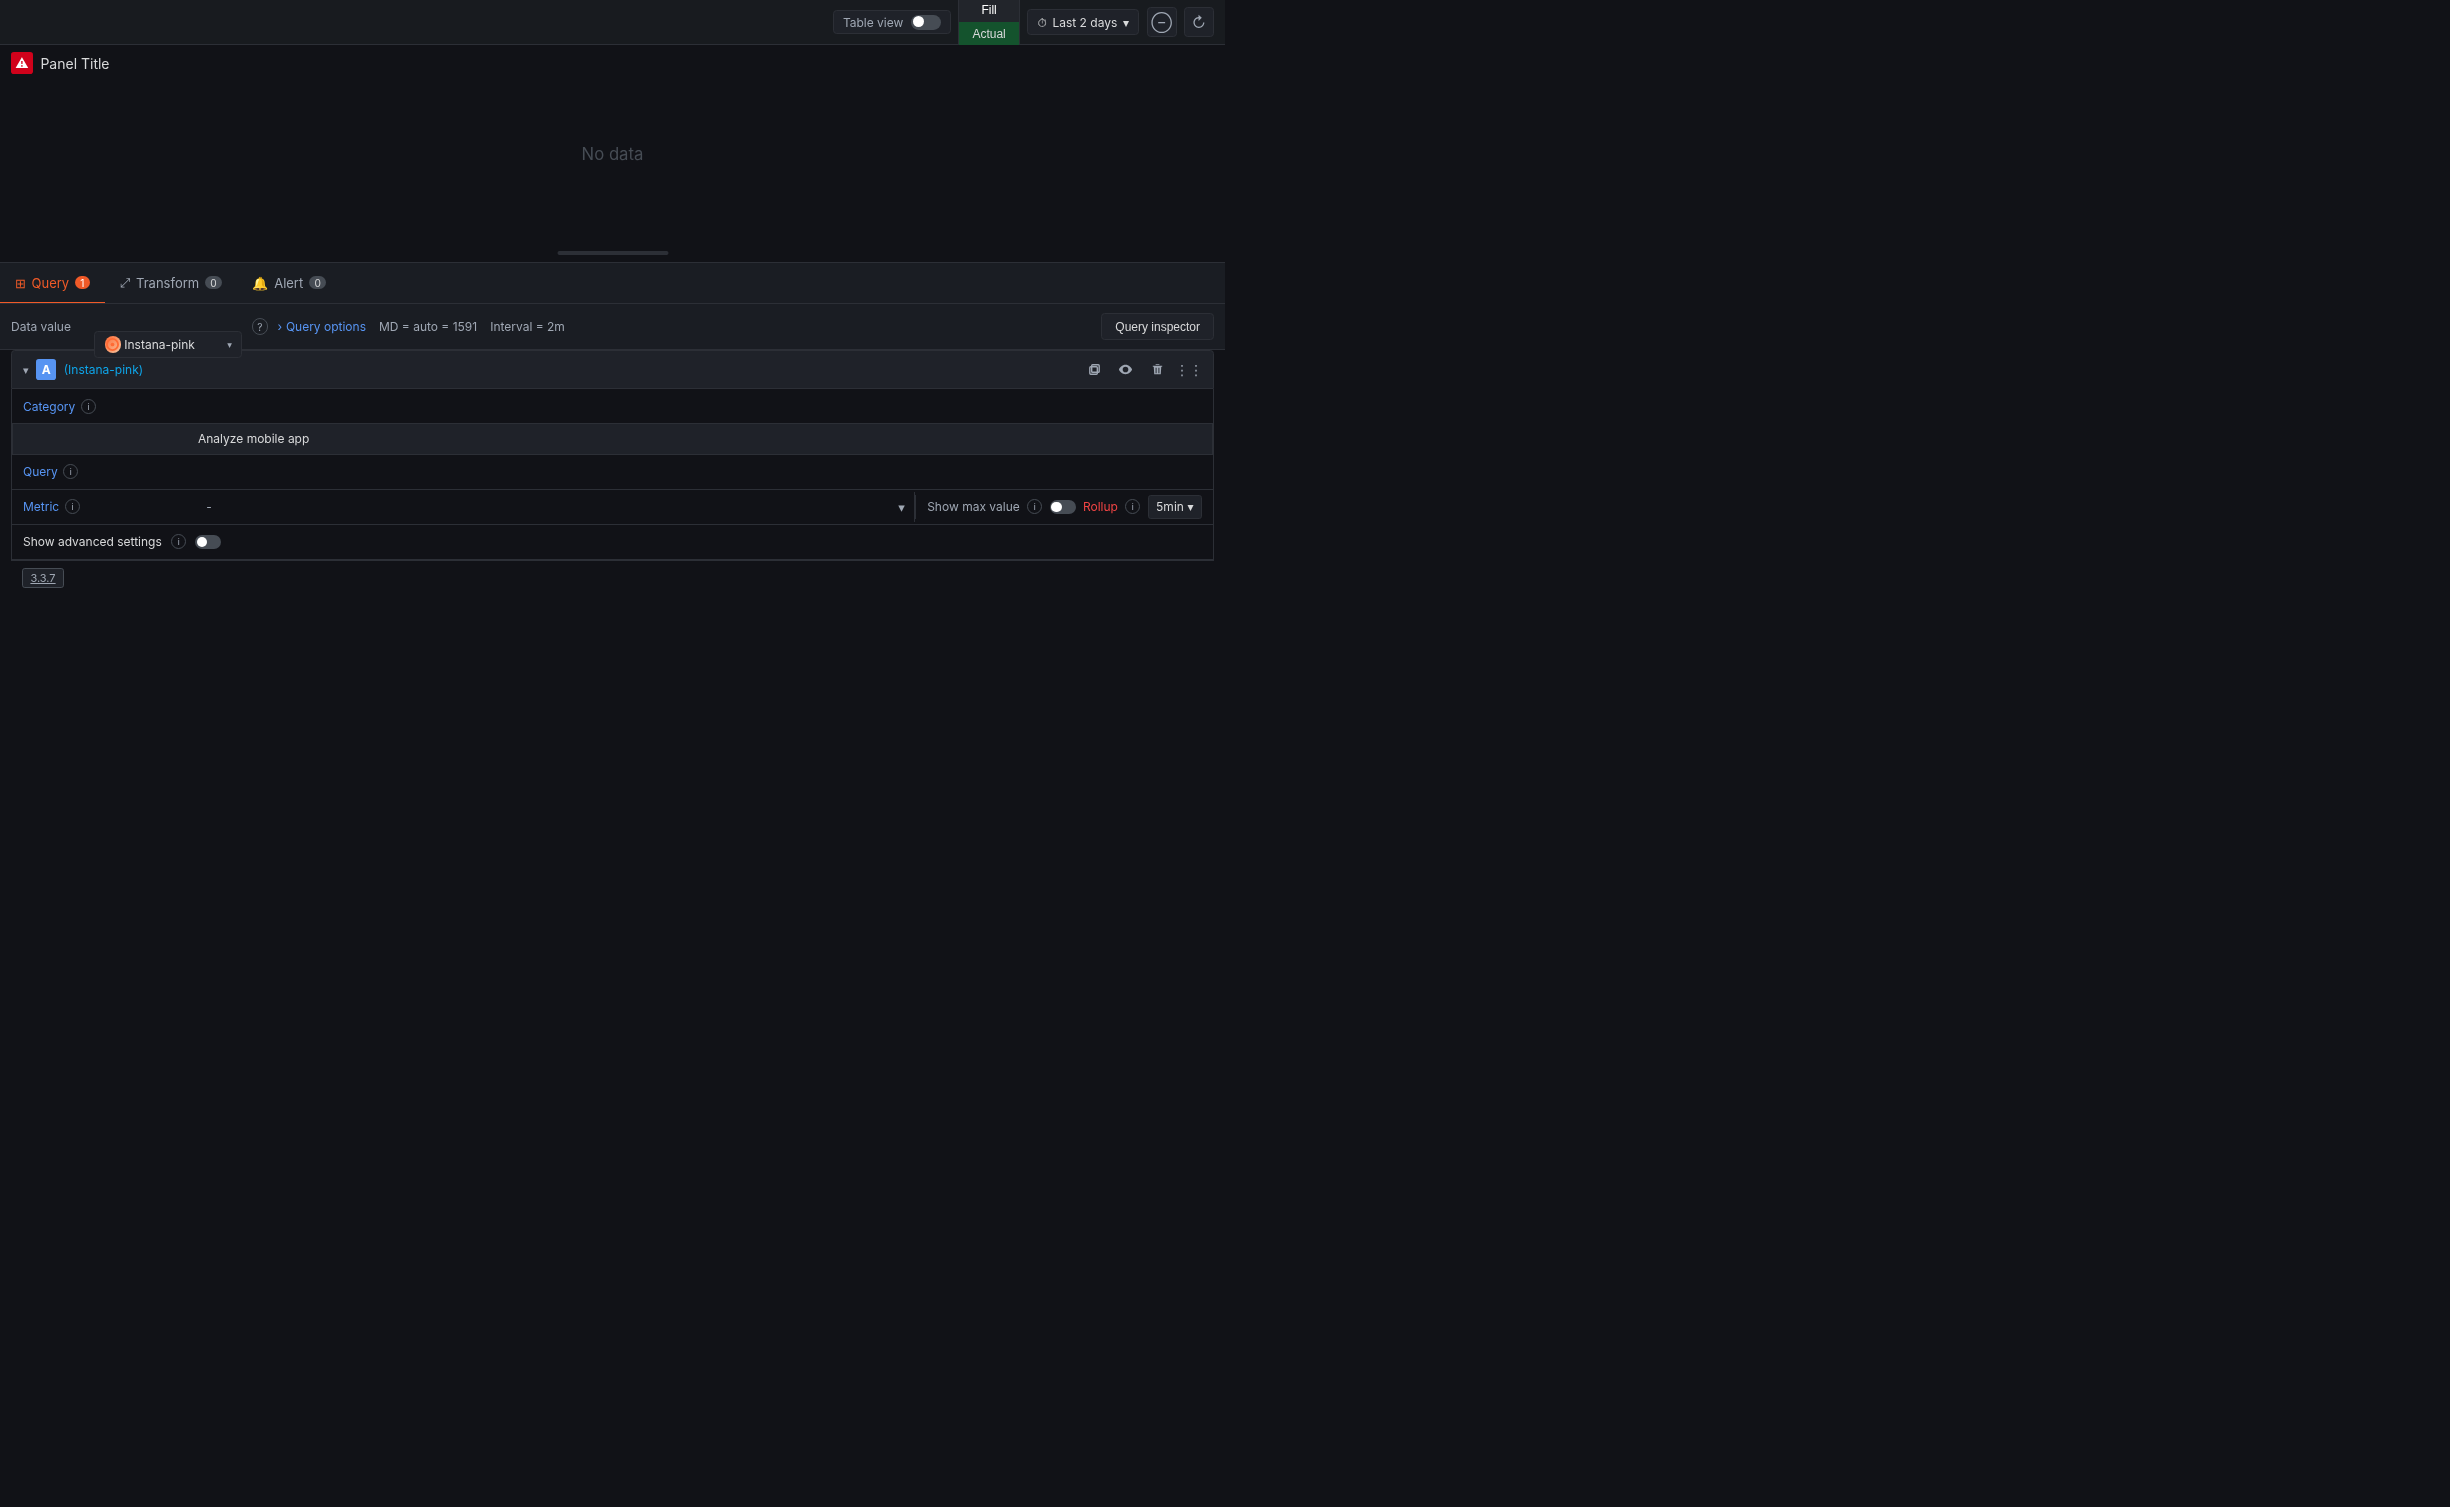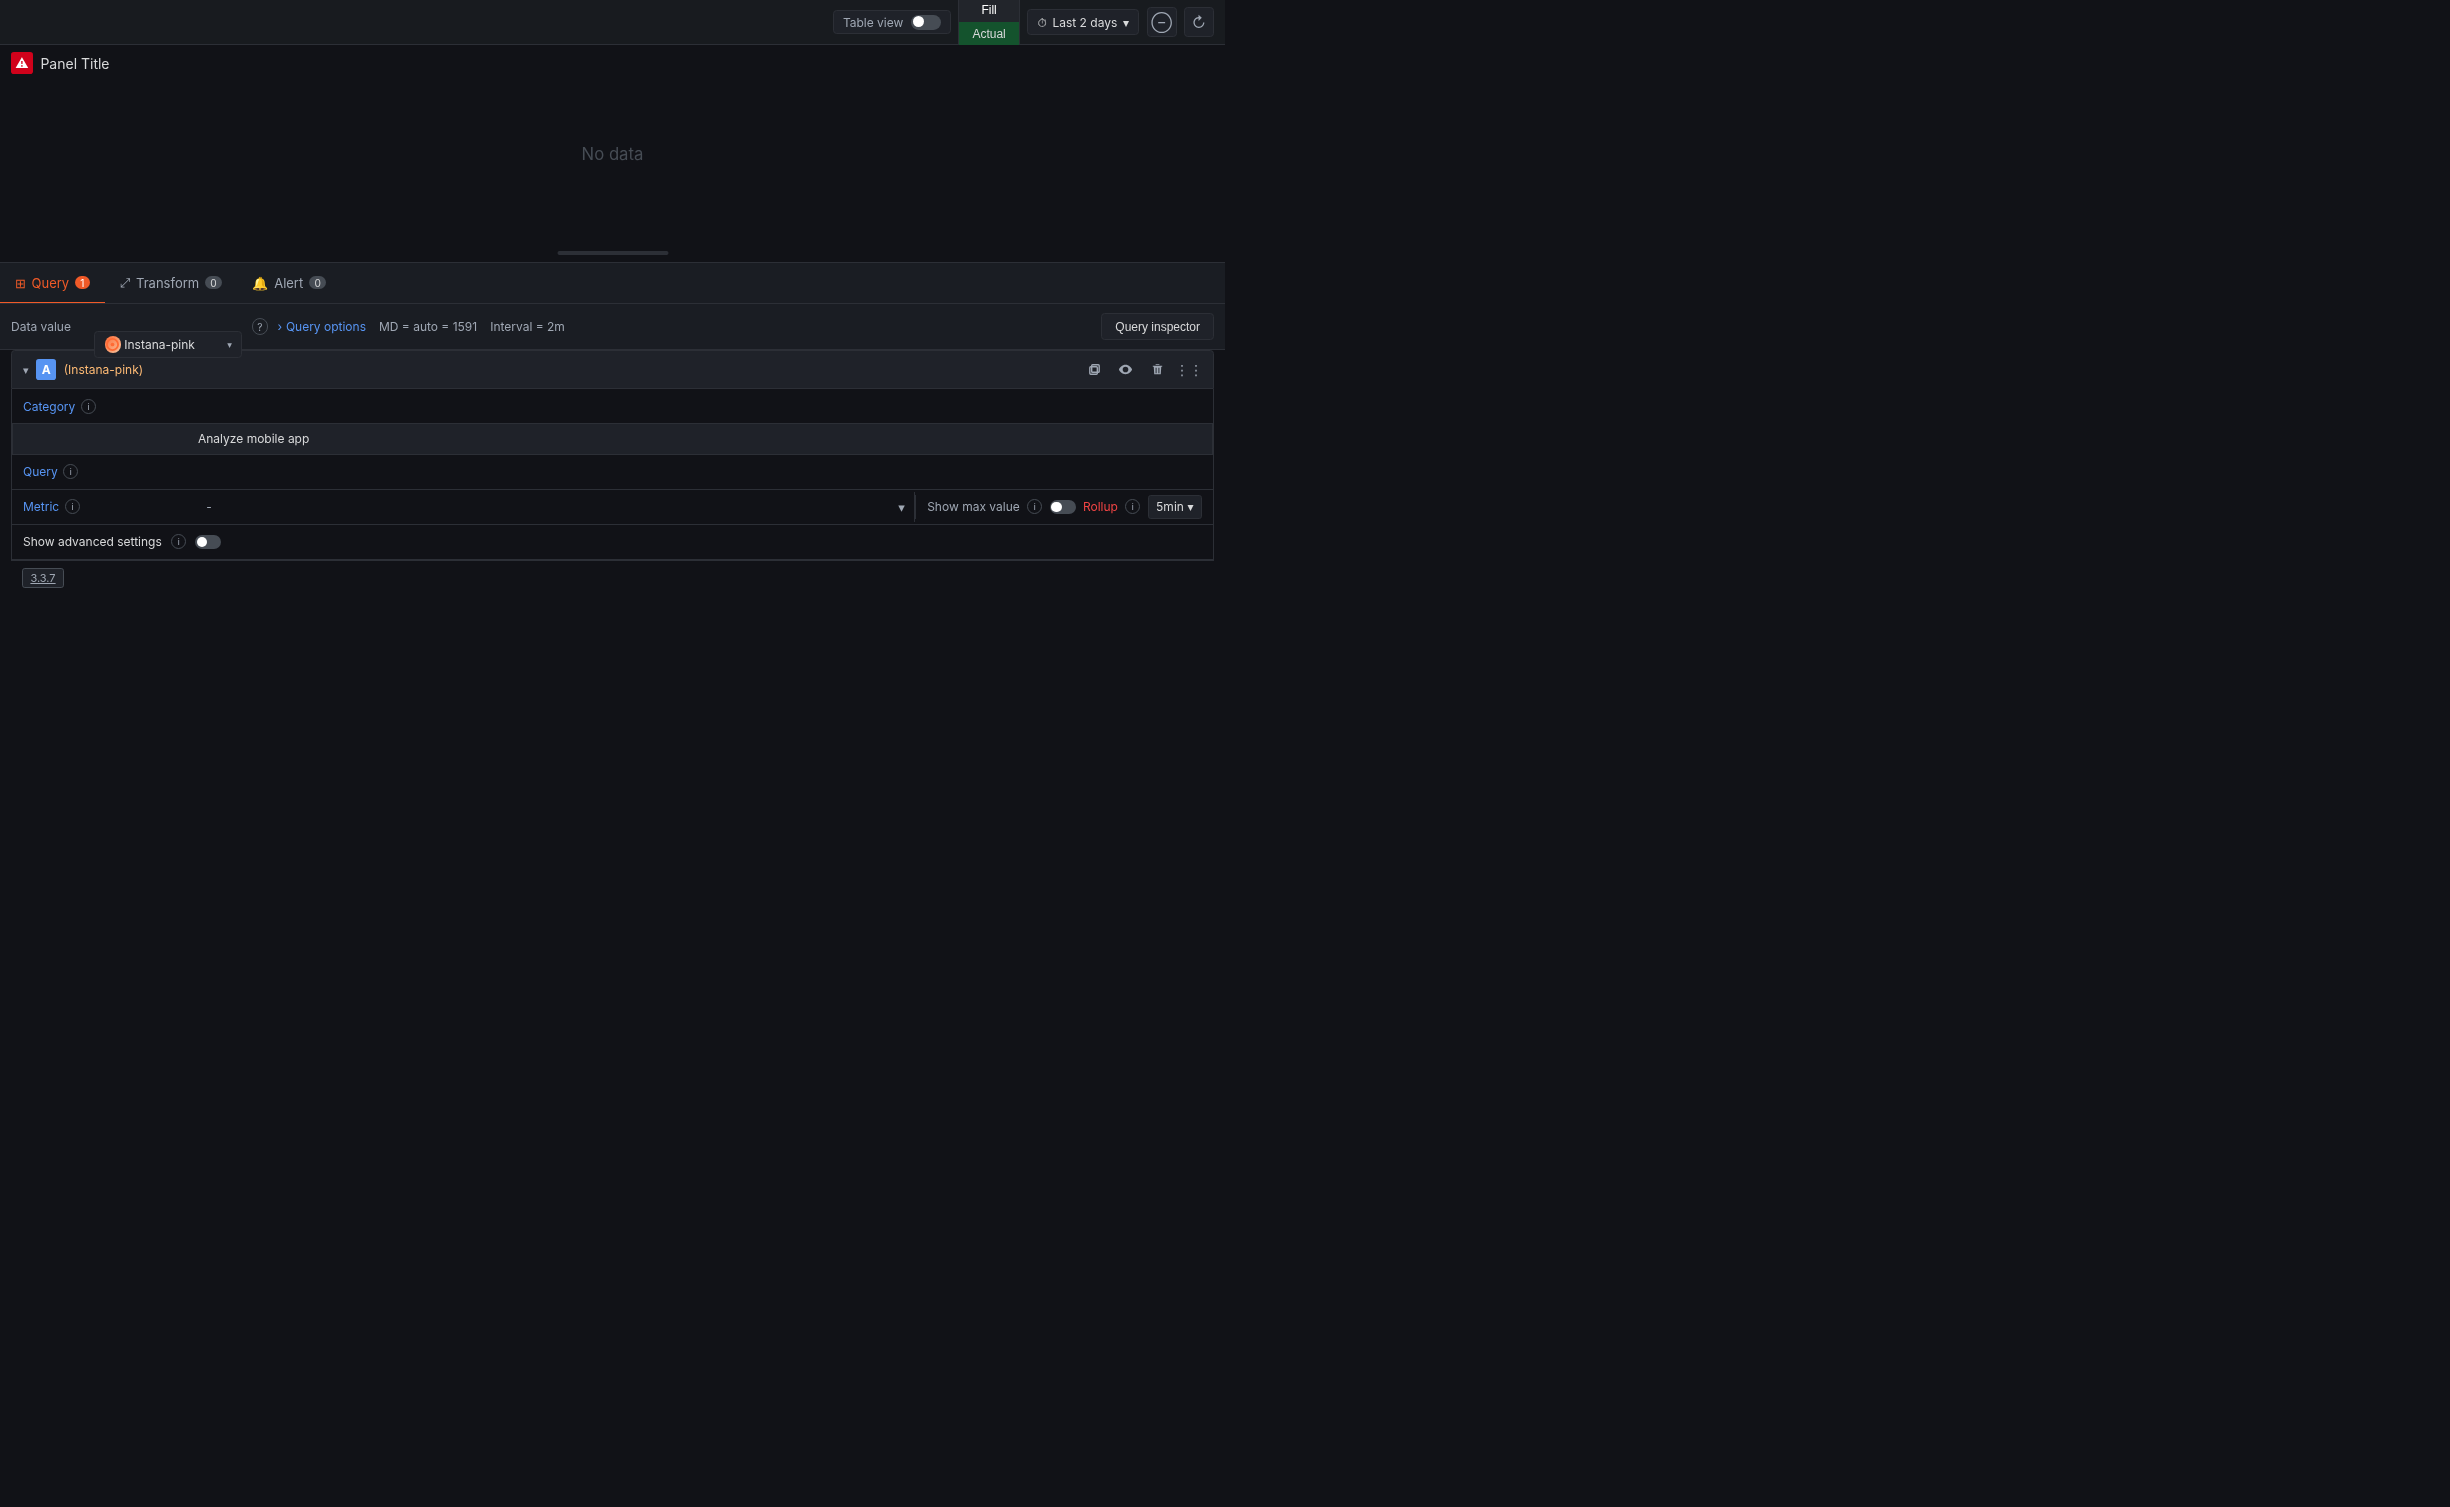--- a/index.html
+++ b/index.html
@@ -323,21 +323,21 @@
       height: 20.4px;
       border-radius: 2.8px;
       display: flex;
       align-items: center;
       justify-content: center;
       font-size: 12px;
       font-weight: bold;
     }
 
     .query-datasource-label {
-      color: #fdba74;
+      color: #0ea5e9;
       font-size: 12px;
     }
 
     .query-actions {
       margin-left: auto;
       display: flex;
       gap: 5.6px;
       align-items: center;
     }
 

